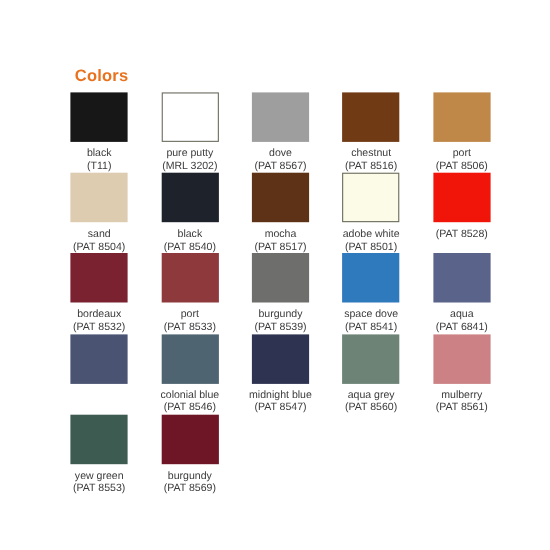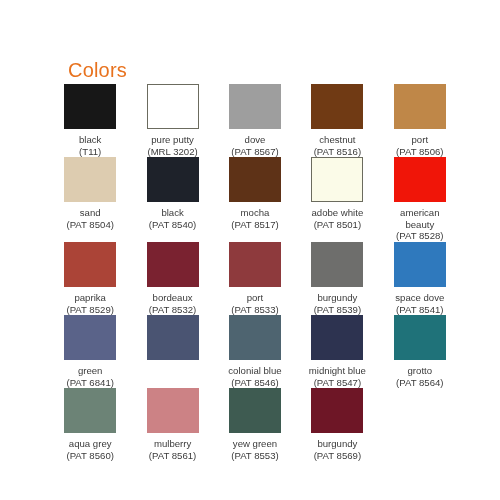--- a/index.html
+++ b/index.html
@@ -17,22 +17,22 @@
   .page {
     position: relative;
     width: 500px;
     height: 500px;
     box-sizing: border-box;
   }
   .title {
     position: absolute;
     left: 68px;
     top: 61px;
-    font-size: 20px;
-    font-weight: normal;
+    font-size: 15px;
+    font-weight: bold;
     color: #e8721e;
     letter-spacing: 0.2px;
     line-height: 18px;
   }
   .grid {
     position: absolute;
     left: 56px;
     top: 84px;
     width: 398px;
     display: grid;
@@ -133,29 +133,21 @@
       <div class="swatch-cell row-1">
         <div class="chip bordered" style="background: rgb(251, 251, 232);"></div>
         <div class="label">
           <span class="name">adobe white</span>
           <span class="code">(PAT 8501)</span>
         </div>
       </div>
       <div class="swatch-cell row-1">
         <div class="chip" style="background: rgb(240, 21, 8);"></div>
         <div class="label">
-          <span class="name">american beauty</span>
           <span class="code">(PAT 8528)</span>
-        </div>
-      </div>
-      <div class="swatch-cell row-1">
-        <div class="chip" style="background: rgb(171, 68, 55);"></div>
-        <div class="label">
-          <span class="name">paprika</span>
-          <span class="code">(PAT 8529)</span>
         </div>
       </div>
       <div class="swatch-cell row-1">
         <div class="chip" style="background: rgb(122, 34, 48);"></div>
         <div class="label">
           <span class="name">bordeaux</span>
           <span class="code">(PAT 8532)</span>
         </div>
       </div>
       <div class="swatch-cell row-2">
@@ -175,21 +167,21 @@
       <div class="swatch-cell row-2">
         <div class="chip" style="background: rgb(47, 121, 189);"></div>
         <div class="label">
           <span class="name">space dove</span>
           <span class="code">(PAT 8541)</span>
         </div>
       </div>
       <div class="swatch-cell row-2">
         <div class="chip" style="background: rgb(90, 99, 137);"></div>
         <div class="label">
-          <span class="name">green</span>
+          <span class="name">aqua</span>
           <span class="code">(PAT 6841)</span>
         </div>
       </div>
       <div class="swatch-cell row-2">
         <div class="chip" style="background: rgb(74, 84, 114);"></div>
       </div>
       <div class="swatch-cell row-2">
         <div class="chip" style="background: rgb(78, 100, 112);"></div>
         <div class="label">
           <span class="name">colonial blue</span>
@@ -197,27 +189,20 @@
         </div>
       </div>
       <div class="swatch-cell row-3">
         <div class="chip" style="background: rgb(45, 51, 80);"></div>
         <div class="label">
           <span class="name">midnight blue</span>
           <span class="code">(PAT 8547)</span>
         </div>
       </div>
       <div class="swatch-cell row-3">
-        <div class="chip" style="background: rgb(31, 114, 121);"></div>
-        <div class="label">
-          <span class="name">grotto</span>
-          <span class="code">(PAT 8564)</span>
-        </div>
-      </div>
-      <div class="swatch-cell row-3">
         <div class="chip" style="background: rgb(108, 131, 118);"></div>
         <div class="label">
           <span class="name">aqua grey</span>
           <span class="code">(PAT 8560)</span>
         </div>
       </div>
       <div class="swatch-cell row-3">
         <div class="chip" style="background: rgb(204, 130, 133);"></div>
         <div class="label">
           <span class="name">mulberry</span>

